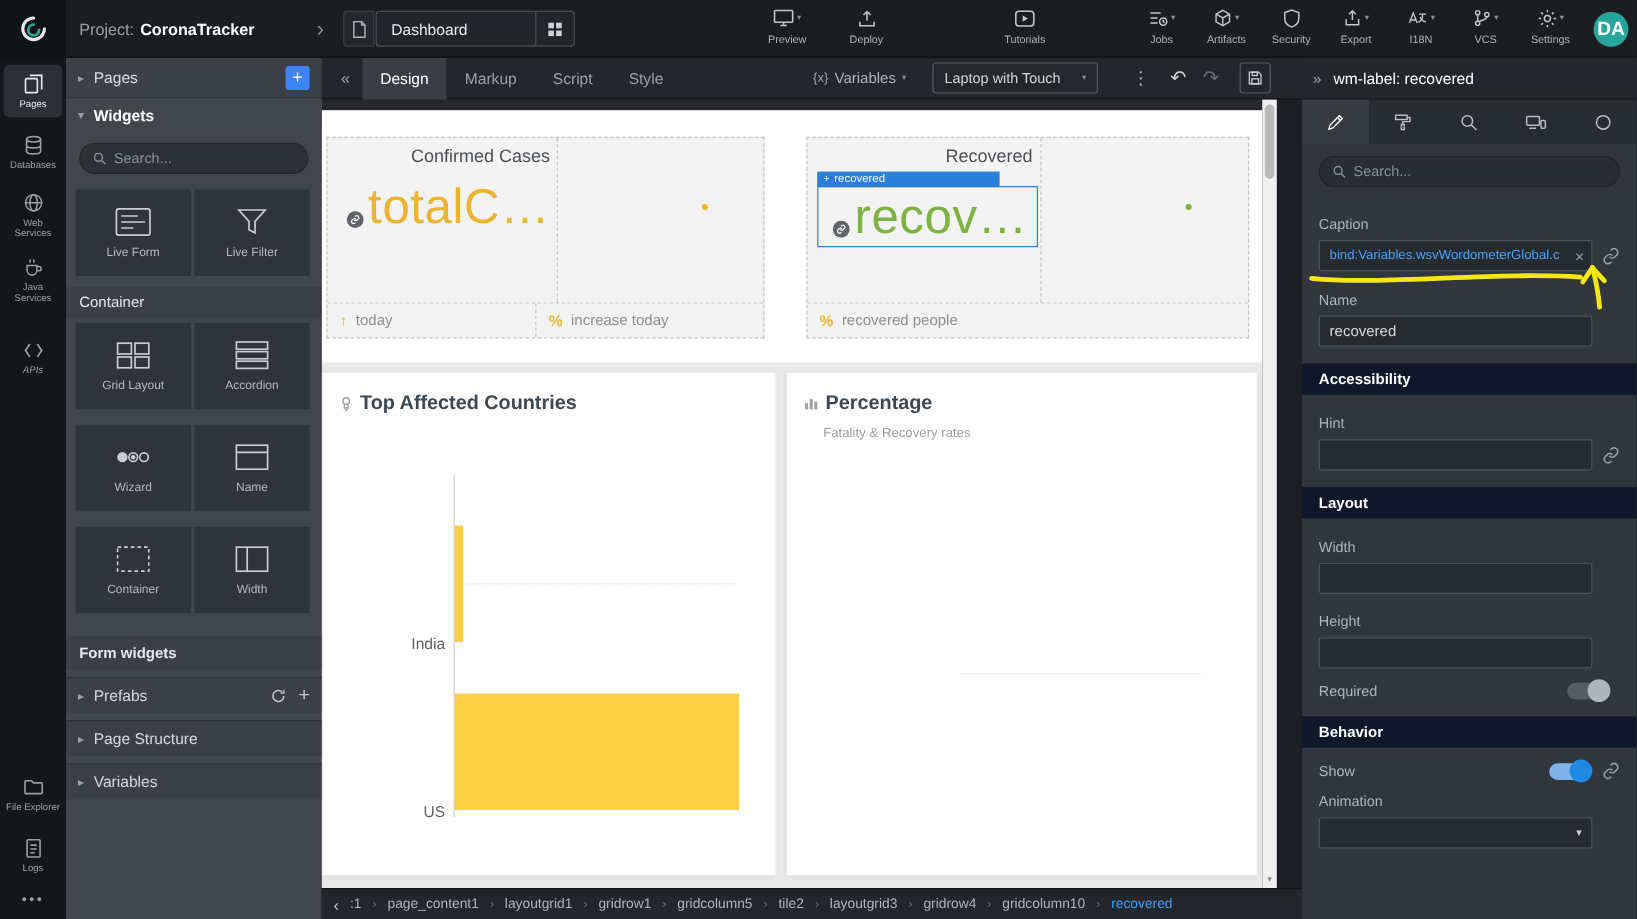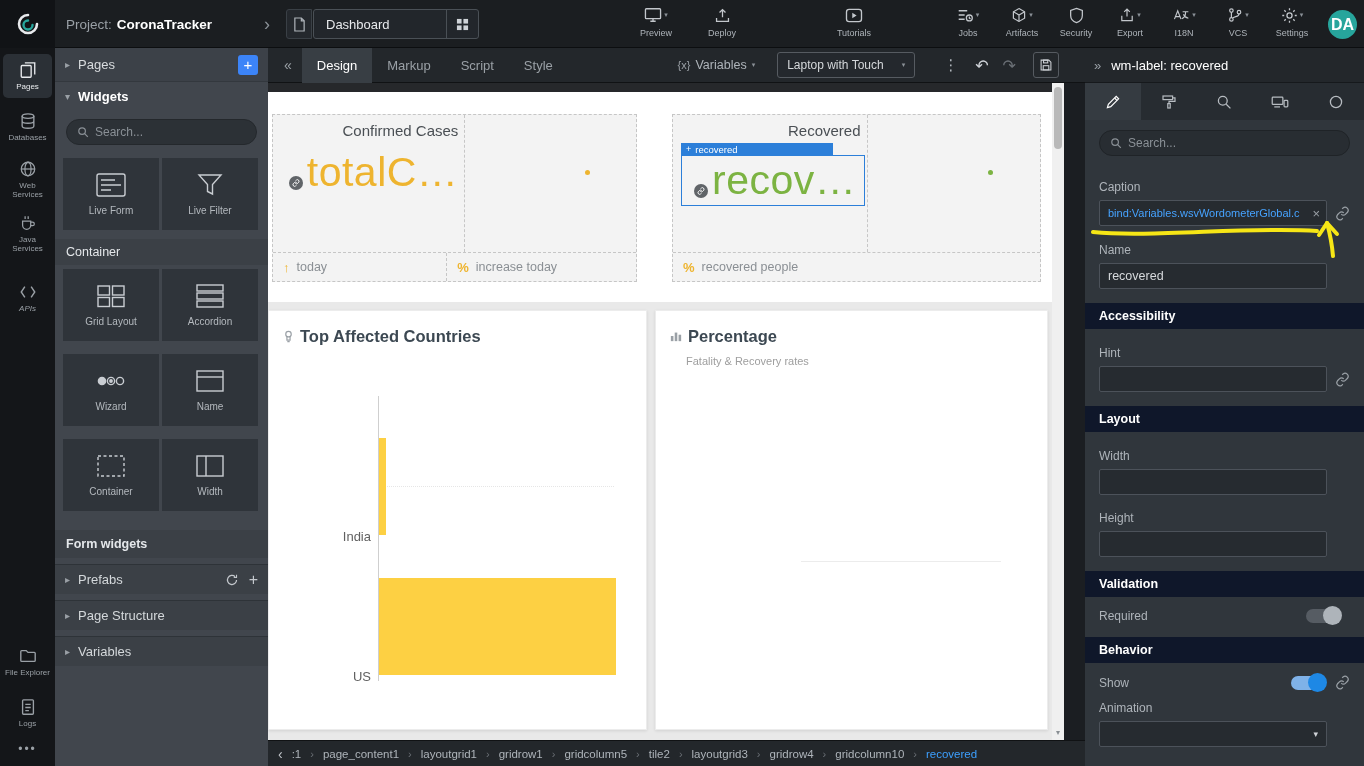--- a/index.html
+++ b/index.html
@@ -781,21 +781,20 @@
       <div class="pp-label">Width</div>
       <div class="pp-fieldrow">
         <input class="pp-input" type="text" value="" style="">
       </div>
 
       <div class="pp-label" style="margin-top:16px;">Height</div>
       <div class="pp-fieldrow">
         <input class="pp-input" type="text" value="" style="">
       </div>
 
-      <div class="pp-section">Validation</div>
 
       <div class="pp-switchrow">
         <span class="pp-label">Required</span>
         <span class="toggle off">
             <span class="knob"></span>
           </span>
       </div>
 
       <div class="pp-section">Behavior</div>
 

